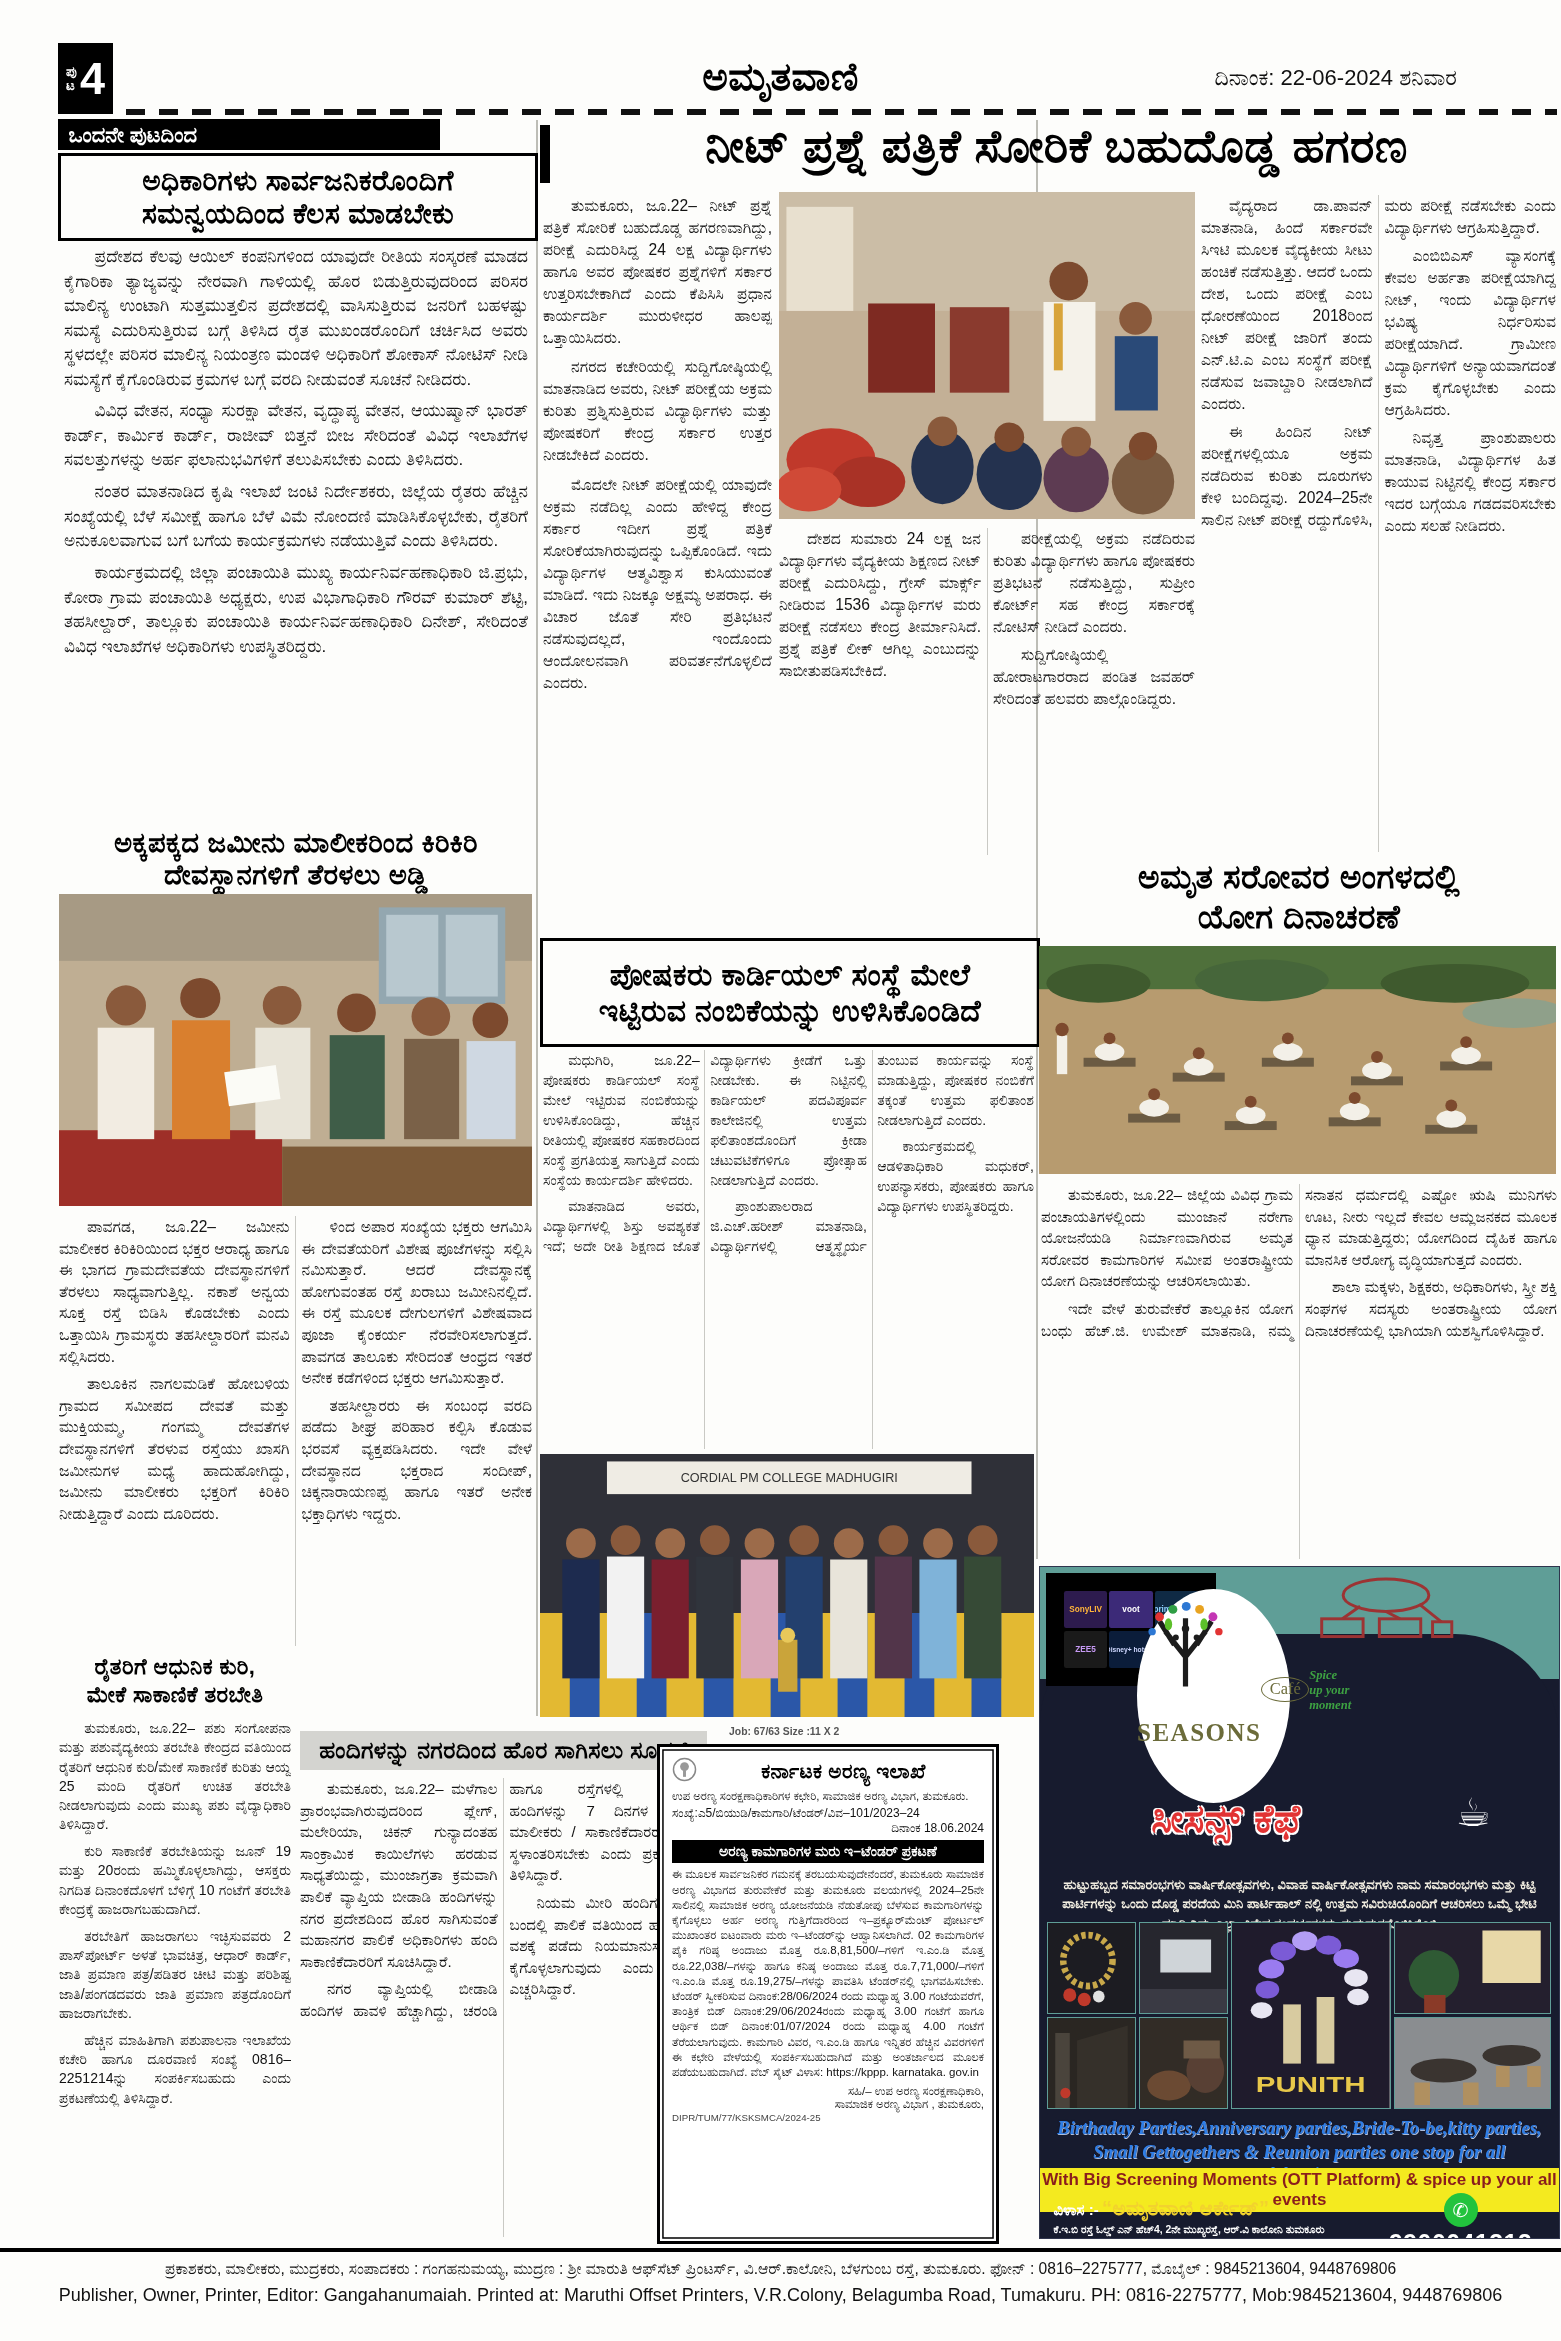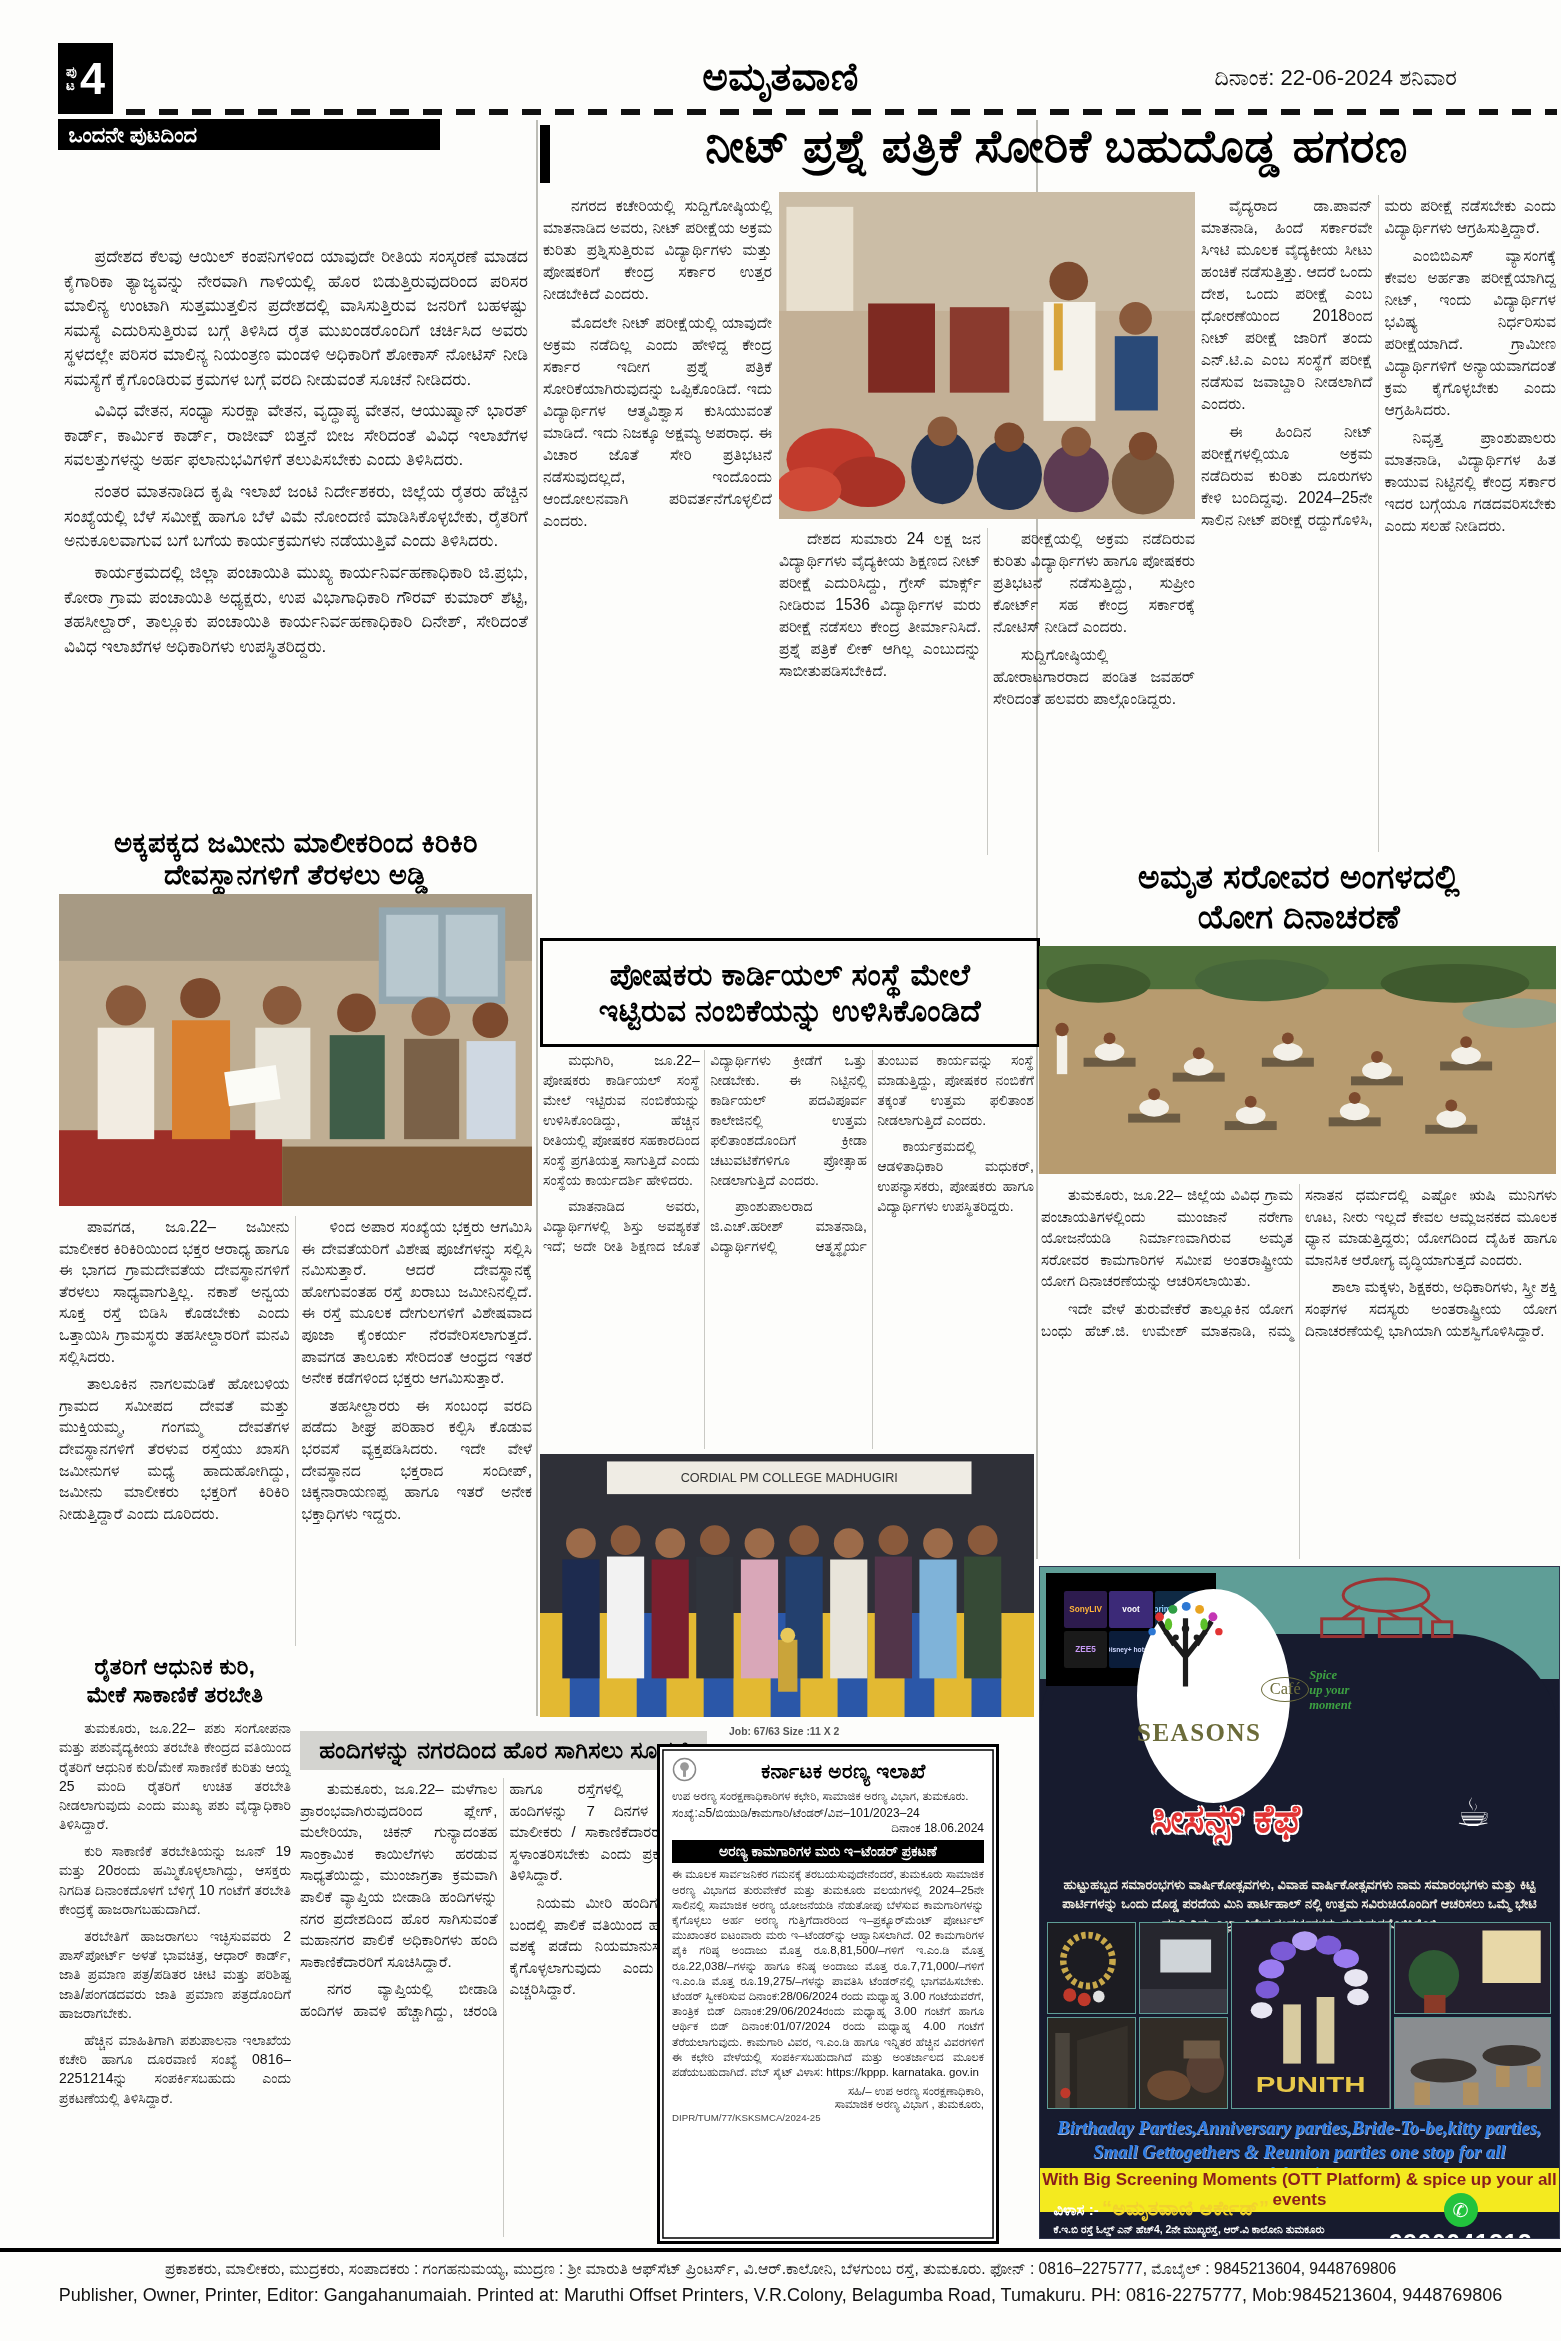--- a/index.html
+++ b/index.html
@@ -48,20 +48,23 @@
   <div class="abs headline" style="left:0;top:54px;width:1561px;text-align:center;font-size:39px;">ಅಮೃತವಾಣಿ</div>
   <div class="abs bold" style="left:1145px;top:65px;width:312px;text-align:right;font-size:22px;">ದಿನಾಂಕ: 22-06-2024 ಶನಿವಾರ</div>
   <div class="abs dashrule" style="left:126px;top:109px;width:1431px;"></div>
 
   <div class="abs vsep" style="left:536px;top:120px;height:1596px;"></div>
   <div class="abs vsep" style="left:1036px;top:120px;height:1439px;"></div>
 
   <div class="abs banner" style="left:58px;top:119px;width:372px;height:31px;font-size:21px;font-weight:800;">
     <span>ಒಂದನೇ ಪುಟದಿಂದ</span>
   </div>
+  <div class="abs boxed" style="left:58px;top:153px;width:474px;height:82px;">
+    <div class="headline center" style="font-size:28px;padding:0 10.4px;">ಅಧಿಕಾರಿಗಳು ಸಾರ್ವಜನಿಕರೊಂದಿಗೆ ಸಮನ್ವಯದಿಂದ ಕೆಲಸ ಮಾಡಬೇಕು</div>
+  </div>
   <div class="abs just" style="left:64px;top:245px;width:464px;height:577px;font-size:17px;line-height:24.5px;overflow:hidden;">
     <p>ಪ್ರದೇಶದ ಕೆಲವು ಆಯಿಲ್ ಕಂಪನಿಗಳಿಂದ ಯಾವುದೇ ರೀತಿಯ ಸಂಸ್ಕರಣೆ ಮಾಡದ ಕೈಗಾರಿಕಾ ತ್ಯಾಜ್ಯವನ್ನು ನೇರವಾಗಿ ಗಾಳಿಯಲ್ಲಿ ಹೊರ ಬಿಡುತ್ತಿರುವುದರಿಂದ ಪರಿಸರ ಮಾಲಿನ್ಯ ಉಂಟಾಗಿ ಸುತ್ತಮುತ್ತಲಿನ ಪ್ರದೇಶದಲ್ಲಿ ವಾಸಿಸುತ್ತಿರುವ ಜನರಿಗೆ ಬಹಳಷ್ಟು ಸಮಸ್ಯೆ ಎದುರಿಸುತ್ತಿರುವ ಬಗ್ಗೆ ತಿಳಿಸಿದ ರೈತ ಮುಖಂಡರೊಂದಿಗೆ ಚರ್ಚಿಸಿದ ಅವರು ಸ್ಥಳದಲ್ಲೇ ಪರಿಸರ ಮಾಲಿನ್ಯ ನಿಯಂತ್ರಣ ಮಂಡಳಿ ಅಧಿಕಾರಿಗೆ ಶೋಕಾಸ್ ನೋಟಿಸ್ ನೀಡಿ ಸಮಸ್ಯೆಗೆ ಕೈಗೊಂಡಿರುವ ಕ್ರಮಗಳ ಬಗ್ಗೆ ವರದಿ ನೀಡುವಂತೆ ಸೂಚನೆ ನೀಡಿದರು.</p>
     <p>ವಿವಿಧ ವೇತನ, ಸಂಧ್ಯಾ ಸುರಕ್ಷಾ ವೇತನ, ವೃದ್ಧಾಪ್ಯ ವೇತನ, ಆಯುಷ್ಮಾನ್ ಭಾರತ್ ಕಾರ್ಡ್, ಕಾರ್ಮಿಕ ಕಾರ್ಡ್, ರಾಜೀವ್ ಬಿತ್ತನೆ ಬೀಜ ಸೇರಿದಂತೆ ವಿವಿಧ ಇಲಾಖೆಗಳ ಸವಲತ್ತುಗಳನ್ನು ಅರ್ಹ ಫಲಾನುಭವಿಗಳಿಗೆ ತಲುಪಿಸಬೇಕು ಎಂದು ತಿಳಿಸಿದರು.</p>
     <p>ನಂತರ ಮಾತನಾಡಿದ ಕೃಷಿ ಇಲಾಖೆ ಜಂಟಿ ನಿರ್ದೇಶಕರು, ಜಿಲ್ಲೆಯ ರೈತರು ಹೆಚ್ಚಿನ ಸಂಖ್ಯೆಯಲ್ಲಿ ಬೆಳೆ ಸಮೀಕ್ಷೆ ಹಾಗೂ ಬೆಳೆ ವಿಮೆ ನೋಂದಣಿ ಮಾಡಿಸಿಕೊಳ್ಳಬೇಕು, ರೈತರಿಗೆ ಅನುಕೂಲವಾಗುವ ಬಗೆ ಬಗೆಯ ಕಾರ್ಯಕ್ರಮಗಳು ನಡೆಯುತ್ತಿವೆ ಎಂದು ತಿಳಿಸಿದರು.</p>
     <p>ಕಾರ್ಯಕ್ರಮದಲ್ಲಿ ಜಿಲ್ಲಾ ಪಂಚಾಯಿತಿ ಮುಖ್ಯ ಕಾರ್ಯನಿರ್ವಹಣಾಧಿಕಾರಿ ಜಿ.ಪ್ರಭು, ಕೋರಾ ಗ್ರಾಮ ಪಂಚಾಯಿತಿ ಅಧ್ಯಕ್ಷರು, ಉಪ ವಿಭಾಗಾಧಿಕಾರಿ ಗೌರವ್ ಕುಮಾರ್ ಶೆಟ್ಟಿ, ತಹಸೀಲ್ದಾರ್, ತಾಲ್ಲೂಕು ಪಂಚಾಯಿತಿ ಕಾರ್ಯನಿರ್ವಹಣಾಧಿಕಾರಿ ದಿನೇಶ್, ಸೇರಿದಂತೆ ವಿವಿಧ ಇಲಾಖೆಗಳ ಅಧಿಕಾರಿಗಳು ಉಪಸ್ಥಿತರಿದ್ದರು.</p>
   </div>
 
   <div class="abs headline center" style="left:58px;top:827px;width:476px;font-size:27.5px;">ಅಕ್ಕಪಕ್ಕದ ಜಮೀನು ಮಾಲೀಕರಿಂದ ಕಿರಿಕಿರಿ</div>
   <div class="abs headline center" style="left:58px;top:859px;width:476px;font-size:27.5px;">ದೇವಸ್ಥಾನಗಳಿಗೆ ತೆರಳಲು ಅಡ್ಡಿ</div>
   <div class="abs photo" style="left:59px;top:894px;width:473px;height:312px;">
@@ -109,20 +112,21 @@
   </div>
   <div class="abs just cols2 np" style="left:300px;top:1778px;width:407px;height:459px;font-size:15px;line-height:21.6px;overflow:hidden;">
     <p style="margin-bottom:6px;">ತುಮಕೂರು, ಜೂ.22– ಮಳೆಗಾಲ ಪ್ರಾರಂಭವಾಗಿರುವುದರಿಂದ ಪ್ಲೇಗ್, ಮಲೇರಿಯಾ, ಚಿಕನ್ ಗುನ್ಯಾದಂತಹ ಸಾಂಕ್ರಾಮಿಕ ಕಾಯಿಲೆಗಳು ಹರಡುವ ಸಾಧ್ಯತೆಯಿದ್ದು, ಮುಂಜಾಗ್ರತಾ ಕ್ರಮವಾಗಿ ಪಾಲಿಕೆ ವ್ಯಾಪ್ತಿಯ ಬೀಡಾಡಿ ಹಂದಿಗಳನ್ನು ನಗರ ಪ್ರದೇಶದಿಂದ ಹೊರ ಸಾಗಿಸುವಂತೆ ಮಹಾನಗರ ಪಾಲಿಕೆ ಅಧಿಕಾರಿಗಳು ಹಂದಿ ಸಾಕಾಣಿಕೆದಾರರಿಗೆ ಸೂಚಿಸಿದ್ದಾರೆ.</p>
     <p style="margin-bottom:6px;">ನಗರ ವ್ಯಾಪ್ತಿಯಲ್ಲಿ ಬೀಡಾಡಿ ಹಂದಿಗಳ ಹಾವಳಿ ಹೆಚ್ಚಾಗಿದ್ದು, ಚರಂಡಿ ಹಾಗೂ ರಸ್ತೆಗಳಲ್ಲಿ ಓಡಾಡುವ ಹಂದಿಗಳನ್ನು 7 ದಿನಗಳ ಒಳಗಾಗಿ ಮಾಲೀಕರು / ಸಾಕಾಣಿಕೆದಾರರು ಬೇರೆಡೆ ಸ್ಥಳಾಂತರಿಸಬೇಕು ಎಂದು ಪ್ರಕಟಣೆಯಲ್ಲಿ ತಿಳಿಸಿದ್ದಾರೆ.</p>
     <p>ನಿಯಮ ಮೀರಿ ಹಂದಿಗಳು ರಸ್ತೆಗೆ ಬಂದಲ್ಲಿ ಪಾಲಿಕೆ ವತಿಯಿಂದ ಹಂದಿಗಳನ್ನು ವಶಕ್ಕೆ ಪಡೆದು ನಿಯಮಾನುಸಾರ ಕ್ರಮ ಕೈಗೊಳ್ಳಲಾಗುವುದು ಎಂದು ಅವರು ಎಚ್ಚರಿಸಿದ್ದಾರೆ.</p>
   </div>
 
   <div class="abs" style="left:540px;top:125px;width:10.4px;height:58px;background:#000;"></div>
   <div class="abs headline center" style="left:556px;top:119px;width:1001px;font-size:46px;">ನೀಟ್ ಪ್ರಶ್ನೆ ಪತ್ರಿಕೆ ಸೋರಿಕೆ ಬಹುದೊಡ್ಡ ಹಗರಣ</div>
   <div class="abs just" style="left:543px;top:195px;width:229px;height:660px;font-size:15.6px;line-height:22px;overflow:hidden;">
+    <p>ತುಮಕೂರು, ಜೂ.22– ನೀಟ್ ಪ್ರಶ್ನೆ ಪತ್ರಿಕೆ ಸೋರಿಕೆ ಬಹುದೊಡ್ಡ ಹಗರಣವಾಗಿದ್ದು, ಪರೀಕ್ಷೆ ಎದುರಿಸಿದ್ದ 24 ಲಕ್ಷ ವಿದ್ಯಾರ್ಥಿಗಳು ಹಾಗೂ ಅವರ ಪೋಷಕರ ಪ್ರಶ್ನೆಗಳಿಗೆ ಸರ್ಕಾರ ಉತ್ತರಿಸಬೇಕಾಗಿದೆ ಎಂದು ಕೆಪಿಸಿಸಿ ಪ್ರಧಾನ ಕಾರ್ಯದರ್ಶಿ ಮುರುಳೀಧರ ಹಾಲಪ್ಪ ಒತ್ತಾಯಿಸಿದರು.</p>
     <p>ನಗರದ ಕಚೇರಿಯಲ್ಲಿ ಸುದ್ದಿಗೋಷ್ಠಿಯಲ್ಲಿ ಮಾತನಾಡಿದ ಅವರು, ನೀಟ್ ಪರೀಕ್ಷೆಯ ಅಕ್ರಮ ಕುರಿತು ಪ್ರಶ್ನಿಸುತ್ತಿರುವ ವಿದ್ಯಾರ್ಥಿಗಳು ಮತ್ತು ಪೋಷಕರಿಗೆ ಕೇಂದ್ರ ಸರ್ಕಾರ ಉತ್ತರ ನೀಡಬೇಕಿದೆ ಎಂದರು.</p>
     <p>ಮೊದಲೇ ನೀಟ್ ಪರೀಕ್ಷೆಯಲ್ಲಿ ಯಾವುದೇ ಅಕ್ರಮ ನಡೆದಿಲ್ಲ ಎಂದು ಹೇಳಿದ್ದ ಕೇಂದ್ರ ಸರ್ಕಾರ ಇದೀಗ ಪ್ರಶ್ನೆ ಪತ್ರಿಕೆ ಸೋರಿಕೆಯಾಗಿರುವುದನ್ನು ಒಪ್ಪಿಕೊಂಡಿದೆ. ಇದು ವಿದ್ಯಾರ್ಥಿಗಳ ಆತ್ಮವಿಶ್ವಾಸ ಕುಸಿಯುವಂತೆ ಮಾಡಿದೆ. ಇದು ನಿಜಕ್ಕೂ ಅಕ್ಷಮ್ಯ ಅಪರಾಧ. ಈ ವಿಚಾರ ಜೊತೆ ಸೇರಿ ಪ್ರತಿಭಟನೆ ನಡೆಸುವುದಲ್ಲದೆ, ಇಂದೊಂದು ಆಂದೋಲನವಾಗಿ ಪರಿವರ್ತನೆಗೊಳ್ಳಲಿದೆ ಎಂದರು.</p>
   </div>
   <div class="abs photo" style="left:779px;top:192px;width:416px;height:327px;">
     <svg viewBox="0 0 560 440" preserveAspectRatio="none">
       <rect width="560" height="440" fill="#c3b096"></rect>
       <rect width="560" height="160" fill="#cbbda6"></rect>
       <rect x="10" y="20" width="90" height="140" fill="#e8e0cf"></rect>
       <rect x="120" y="150" width="90" height="120" fill="#7e2a22"></rect>
       <rect x="230" y="155" width="80" height="115" fill="#8a3a2e"></rect>

